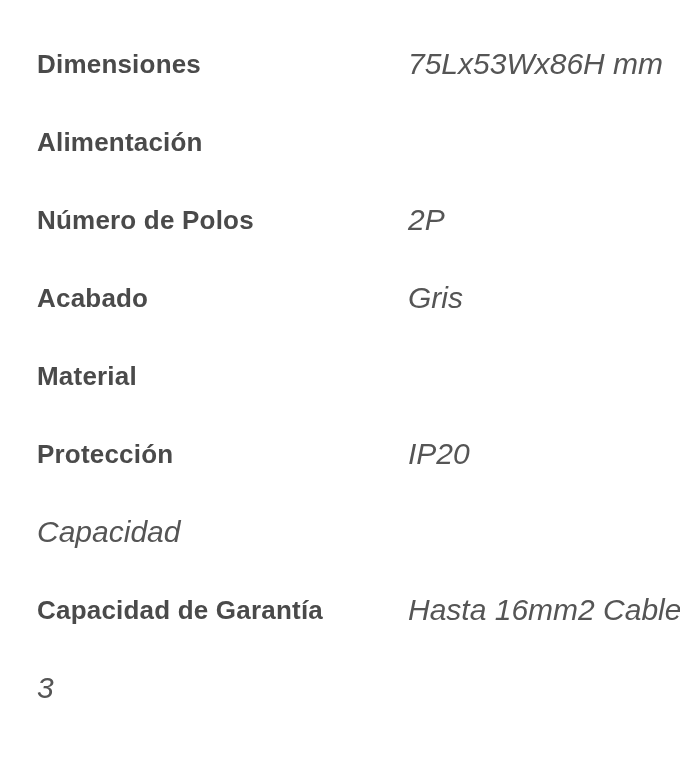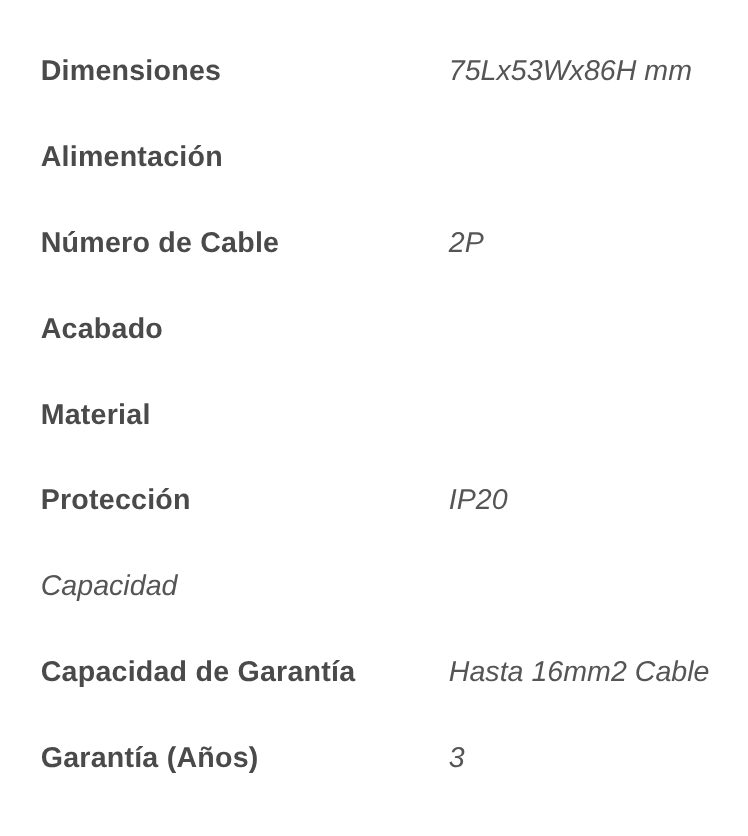--- a/index.html
+++ b/index.html
@@ -28,21 +28,21 @@
     width: 371px;
     flex: 0 0 371px;
     font-size: 26px;
     font-weight: 700;
     line-height: 28px;
     color: var(--label-color);
     letter-spacing: 0.2px;
   }
   .spec-value {
     flex: 1 1 auto;
-    font-size: 26px;
+    font-size: 30px;
     font-style: italic;
     font-weight: 400;
     line-height: 28px;
     color: var(--value-color);
     white-space: nowrap;
   }
 </style>
 </head>
 <body>
 
@@ -50,26 +50,27 @@
   <div class="spec-row">
     <div class="spec-label">Dimensiones</div>
     <div class="spec-value">75Lx53Wx86H mm</div>
   </div>
 
   <div class="spec-row">
     <div class="spec-label">Alimentación</div>
   </div>
 
   <div class="spec-row">
-    <div class="spec-label">Número de Cable</div>
+    <div class="spec-label">Número de Polos</div>
     <div class="spec-value">2P</div>
   </div>
 
   <div class="spec-row">
     <div class="spec-label">Acabado</div>
+    <div class="spec-value">Gris</div>
   </div>
 
   <div class="spec-row">
     <div class="spec-label">Material</div>
   </div>
 
   <div class="spec-row">
     <div class="spec-label">Protección</div>
     <div class="spec-value">IP20</div>
   </div>
@@ -78,16 +79,15 @@
   <div class="spec-row">
     <div class="spec-value">Capacidad</div>
   </div>
 
   <div class="spec-row">
     <div class="spec-label">Capacidad de Garantía</div>
     <div class="spec-value">Hasta 16mm2 Cable</div>
   </div>
 
   <div class="spec-row">
-    <div class="spec-label">Garantía (Años)</div>
     <div class="spec-value">3</div>
   </div>
 </div>
 
 </body></html>

